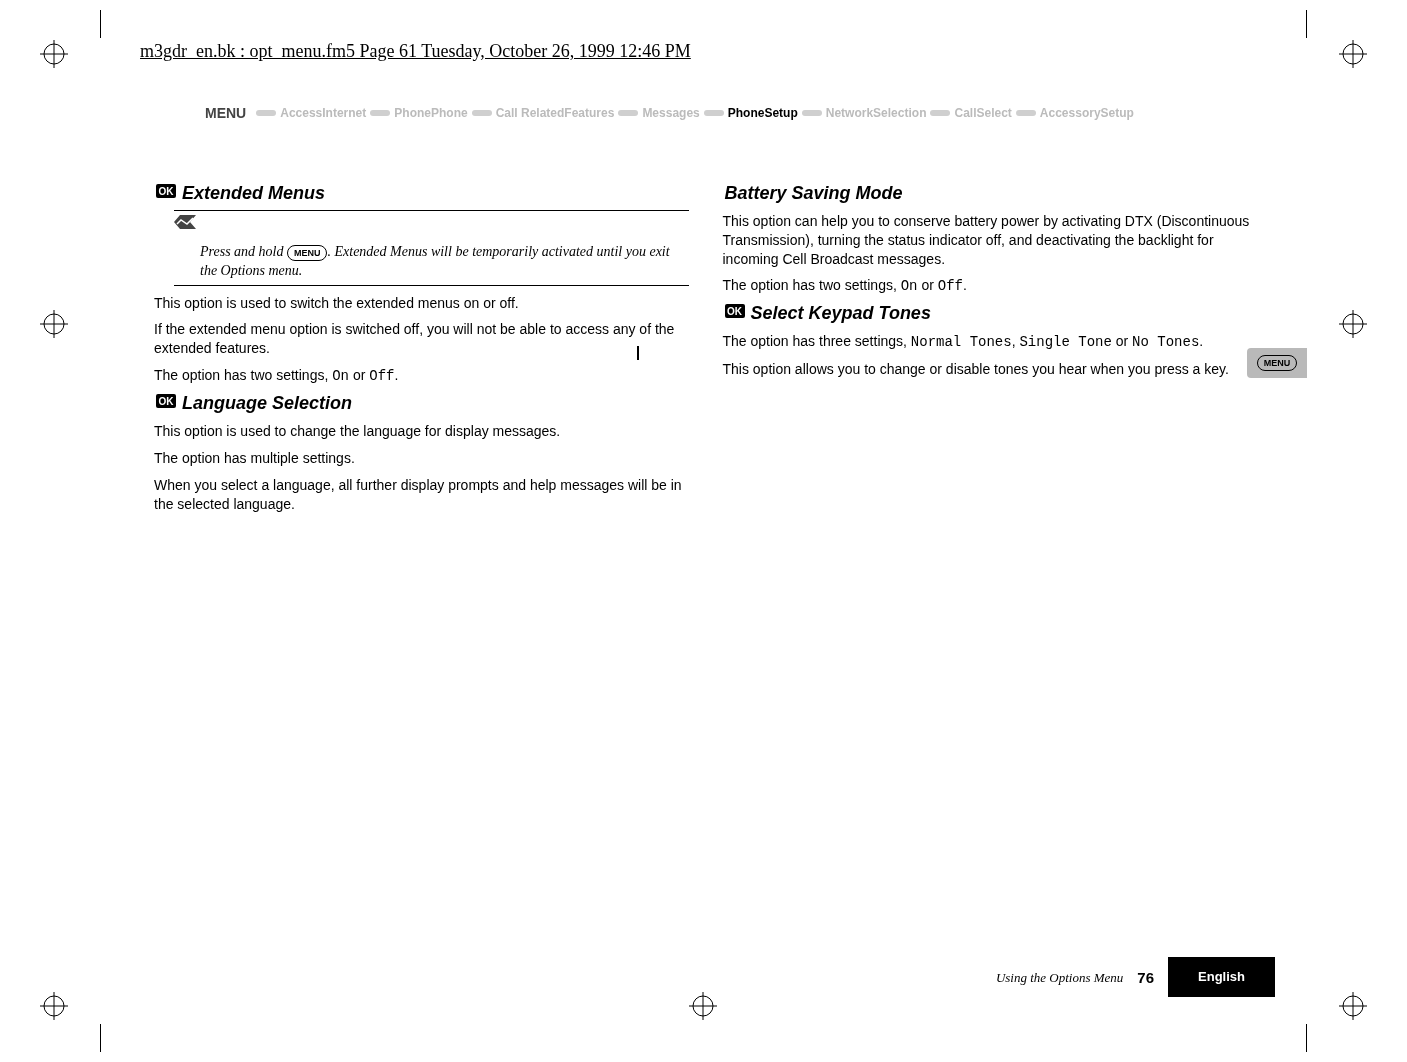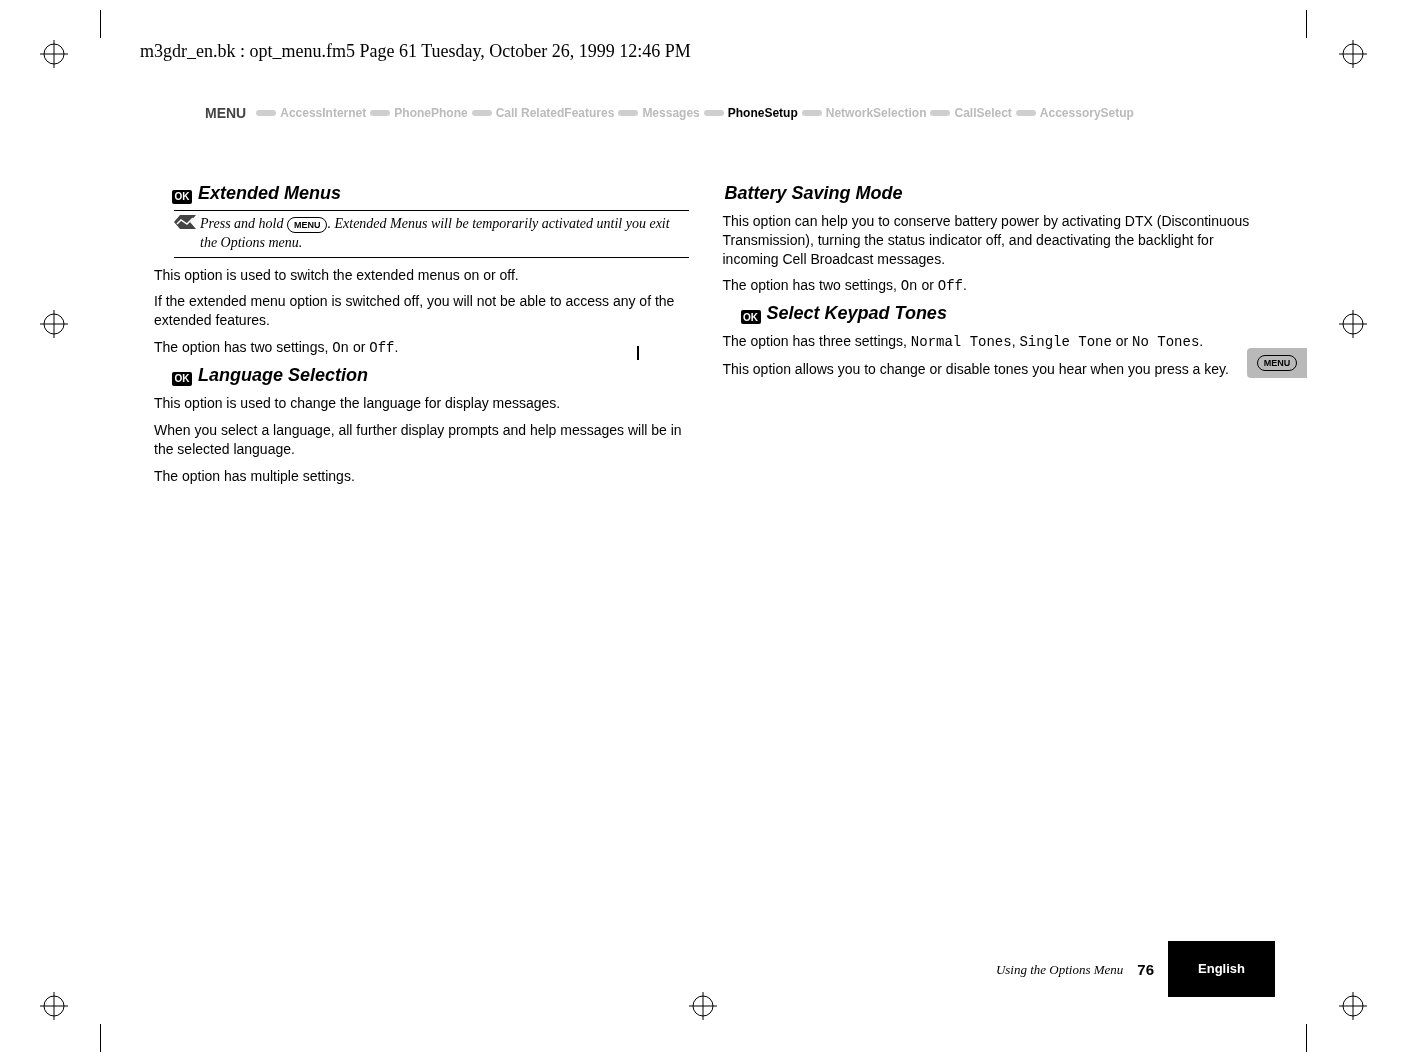--- a/index.html
+++ b/index.html
@@ -10,49 +10,49 @@
   .reg.tl{top:40px;left:40px;}
   .reg.tr{top:40px;right:40px;}
   .reg.ml{top:310px;left:40px;}
   .reg.mr{top:310px;right:40px;}
   .reg.bl{bottom:42px;left:40px;}
   .reg.br{bottom:42px;right:40px;}
   .reg.center{bottom:42px;left:689px;}
   .crop{position:absolute;background:#000;}
   .crop.vt{width:1px;height:28px;}
   
-  .header-line{position:absolute;top:40px;left:140px;font:18px/1.3 "Times New Roman",serif;}
+  .header-line{position:absolute;top:40px;left:140px;font:18px/1.3 "Times New Roman",serif;text-decoration:underline;}
   
   .nav{position:absolute;top:105px;left:205px;right:155px;}
   .nav-items{position:relative;display:flex;align-items:center;white-space:nowrap;}
   .nav-label{font-weight:bold;color:#888;font-size:14px;padding-right:6px;}
   .nav-item{display:flex;flex-direction:row;align-items:center;font-size:12px;line-height:12px;color:#bbb;font-weight:bold;}
   .nav-item span{display:block;}
   .nav-item.active{color:#000;}
   .pill{display:inline-block;width:20px;height:6px;border-radius:3px;background:#cfcfcf;margin:0 4px;align-self:center;}
   
   .cols{position:absolute;top:178px;left:140px;right:150px;display:flex;gap:20px;}
   .col{flex:1;min-width:0;}
-  .section-title{display:flex;align-items:flex-end;margin:6px 0 2px 16px;padding-left:16px;}
+  .section-title{display:flex;align-items:flex-start;margin:6px 0 2px 0;padding-left:16px;}
   .ok-badge{display:inline-flex;align-items:center;justify-content:center;background:#000;color:#fff;font-size:10px;font-weight:bold;border-radius:2px;width:20px;height:14px;margin-right:6px;}
   .section-title h2{margin:0;font:italic bold 18px/1.1 "Trebuchet MS",Tahoma,sans-serif;}
   .tipbox{margin:6px 0 6px 34px;border-top:1px solid #000;border-bottom:1px solid #000;padding:4px 0;font:italic 14px/1.35 "Times New Roman",serif;display:flex;}
   .tipbox .icon{width:26px;flex:0 0 26px;}
-  .tipbox .text{flex:1;}
+  .tipbox .text{flex:1;margin-top:28px;}
   .menu-key{display:inline-flex;align-items:center;justify-content:center;border:1px solid #000;border-radius:10px;height:14px;padding:0 6px;font:bold 9px/14px Tahoma,sans-serif;font-style:normal;vertical-align:middle;}
   p.body{margin:8px 0 8px 14px;font:14px/1.35 "Segoe UI",Tahoma,sans-serif;}
   .mono{font-family:"Courier New",monospace;}
   
   .side-tab{position:absolute;right:100px;top:348px;width:60px;height:30px;background:#b9b9b9;border-radius:4px 0 0 4px;display:flex;align-items:center;justify-content:center;}
   .side-tab .menu-key{border-color:#000;}
   
   .footer{position:absolute;bottom:65px;right:132px;display:flex;align-items:center;gap:14px;}
   .footer .running{font:italic 13px/1 "Times New Roman",serif;}
   .footer .pagenum{font:bold 15px/1 Tahoma,sans-serif;}
-  .footer .langbox{background:#000;color:#fff;font:bold 13px/24px Tahoma,sans-serif;height:24px;padding:16px 30px;}
+  .footer .langbox{background:#000;color:#fff;font:bold 13px/24px Tahoma,sans-serif;height:24px;padding:8px 30px;}
   
   .col-divider{width:2px;height:14px;background:#000;position:absolute;top:346px;left:637px;}
 </style>
 </head>
 <body>
 <div class="page">
 
 <div class="crop vt" style="top:10px;left:100px"></div>
 <div class="crop vt" style="top:10px;right:100px"></div>
 <div class="crop vt" style="bottom:10px;left:100px"></div>
@@ -175,22 +175,22 @@
     <p class="body">This option is used to switch the extended menus on or off.</p>
     <p class="body">If the extended menu option is switched off, you will not be able to access any of the extended features.</p>
     <p class="body">
       <span>The option has two settings, </span><span class="mono">On</span><span> or </span><span class="mono">Off</span><span>.</span>
     </p>
     <div class="section-title">
       <span class="ok-badge">OK</span>
       <h2>Language Selection</h2>
     </div>
     <p class="body">This option is used to change the language for display messages.</p>
+    <p class="body">The option has multiple settings.</p>
     <p class="body">When you select a language, all further display prompts and help messages will be in the selected language.</p>
-    <p class="body">The option has multiple settings.</p>
   </div>
 
   <div class="col">
     <div class="section-title" style="margin-left:0">
       <h2 style="margin-left:0">Battery Saving Mode</h2>
     </div>
     <p class="body">This option can help you to conserve battery power by activating DTX (Discontinuous Transmission), turning the status indicator off, and deactivating the backlight for incoming Cell Broadcast messages.</p>
     <p class="body">
       <span>The option has two settings, </span><span class="mono">On</span><span> or </span><span class="mono">Off</span><span>.</span>
     </p>

